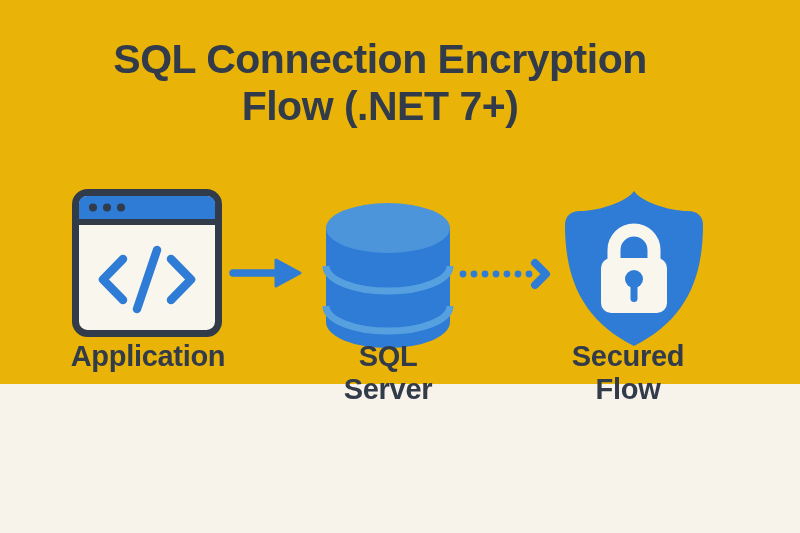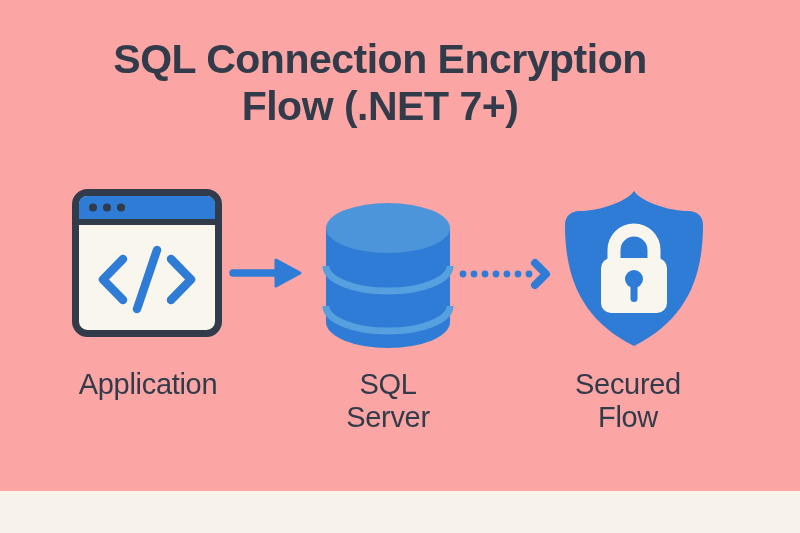--- a/index.html
+++ b/index.html
@@ -5,22 +5,22 @@
   * { margin: 0; padding: 0; box-sizing: border-box; }
   html, body { width: 800px; height: 533px; }
   body {
     font-family: "Liberation Sans", sans-serif;
     background: #F7F3EB;
     overflow: hidden;
   }
   .canvas {
     position: relative;
     width: 800px;
-    height: 491px;
-    background: #fca5a5;
+    height: 384px;
+    background: #eab308;
   }
   .title {
     position: absolute;
     top: 36px;
     left: 0;
     right: 40px;
     text-align: center;
     font-size: 41px;
     line-height: 47px;
     font-weight: 700;
@@ -28,25 +28,25 @@
     letter-spacing: -0.5px;
   }
   .icon { position: absolute; }
   .icon-app    { left: 71px;  top: 188px; width: 152px; height: 150px; }
   .arrow-solid { left: 229px; top: 256px; width: 76px;  height: 34px; }
   .icon-db     { left: 322px; top: 202px; width: 132px; height: 148px; }
   .arrow-dot   { left: 458px; top: 258px; width: 93px;  height: 32px; }
   .icon-shield { left: 556px; top: 186px; width: 156px; height: 164px; }
   .node-label {
     position: absolute;
-    top: 368px;
+    top: 340px;
     text-align: center;
     font-size: 29px;
     line-height: 33px;
-    font-weight: 400;
+    font-weight: 700;
     color: #313B49;
     white-space: pre-line;
     letter-spacing: -0.3px;
   }
   .label-app     { left: 24px;  width: 248px; }
   .label-sql     { left: 308px; width: 160px; }
   .label-secured { left: 548px; width: 160px; }
 </style>
 </head>
 <body>

